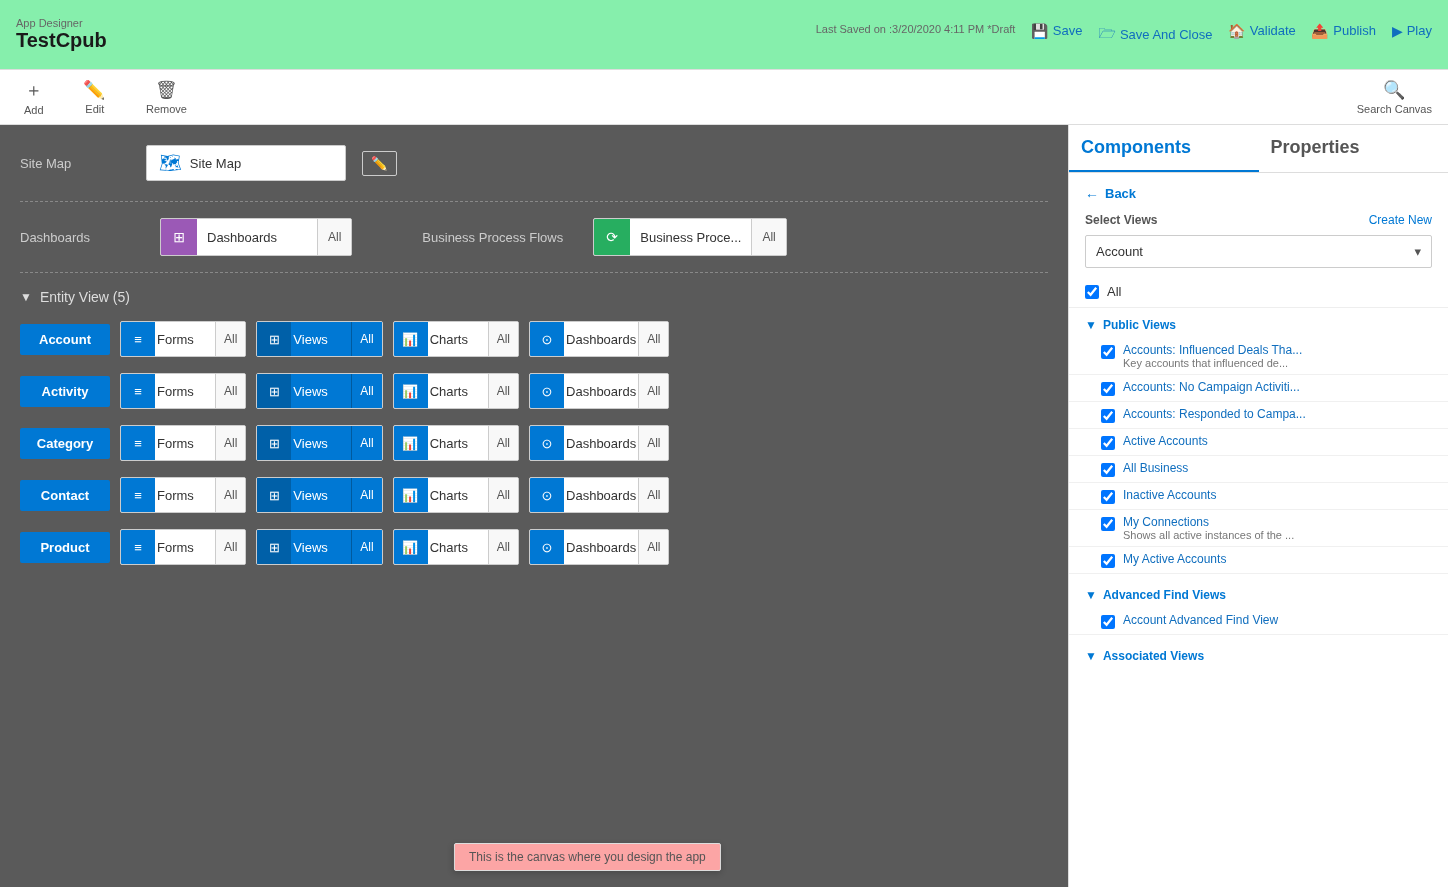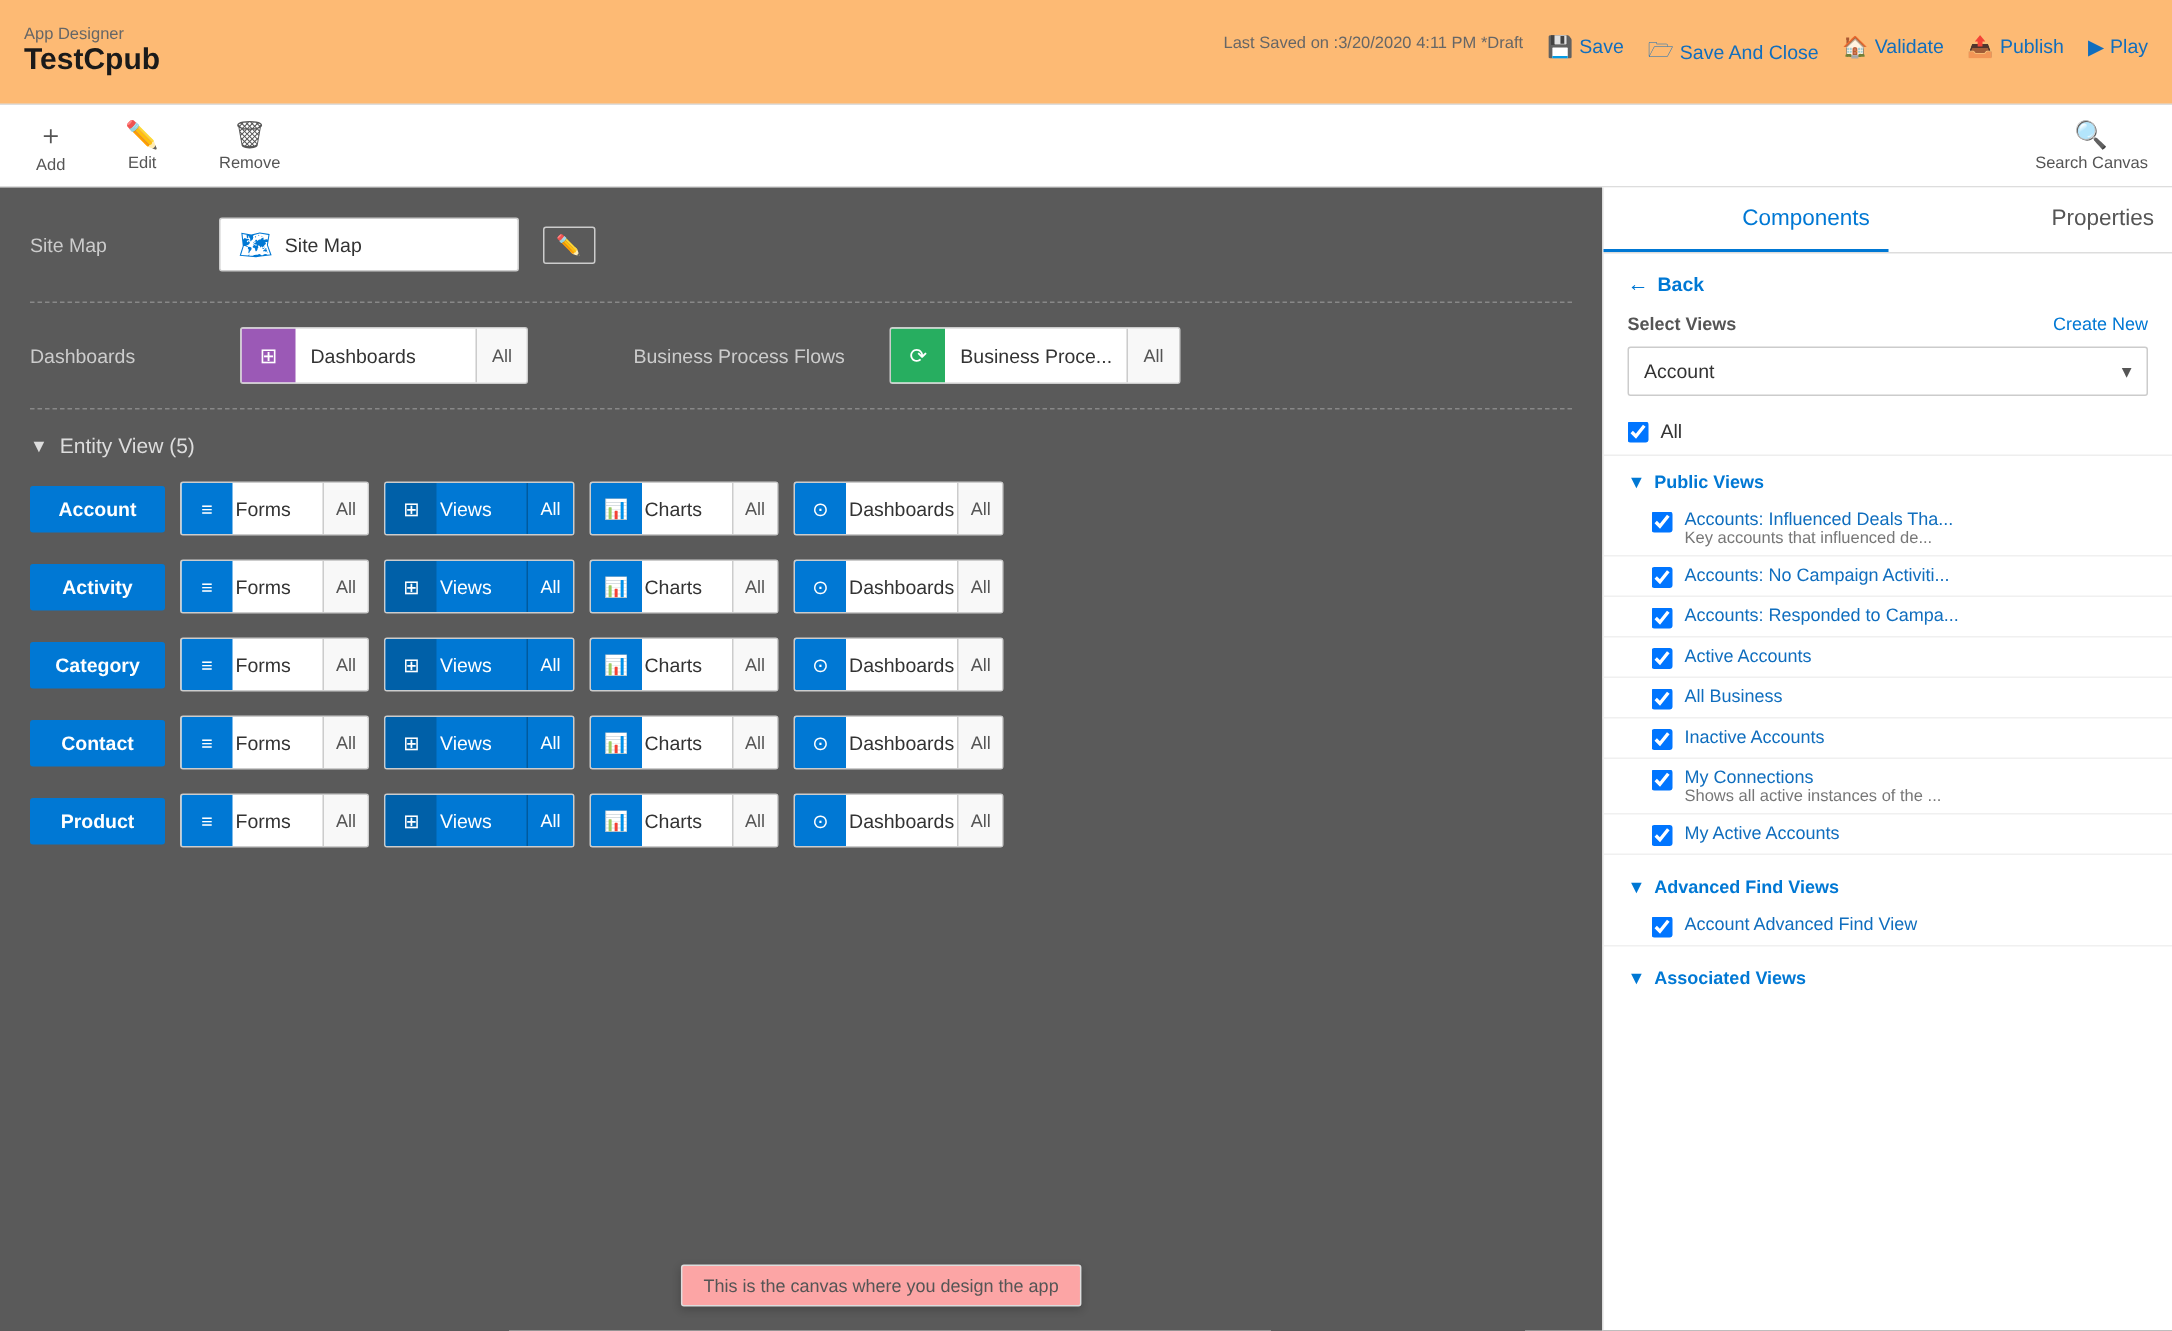--- a/index.html
+++ b/index.html
@@ -1,19 +1,19 @@
 <!DOCTYPE html>
 <html><head>
   <meta charset="utf-8">
   <style>
     * { box-sizing: border-box; margin: 0; padding: 0; font-family: 'Segoe UI', sans-serif; }
     body { background: #f3f3f3; font-size: 13px; color: #333; width: 1448px; height: 887px; overflow: hidden; }
 
     
-    .header { background: #fdba74; border-bottom: 1px solid #ddd; padding: 8px 16px; display: flex; align-items: center; justify-content: space-between; height: 70px; }
+    .header { background: #86efac; border-bottom: 1px solid #ddd; padding: 8px 16px; display: flex; align-items: center; justify-content: space-between; height: 70px; }
     .header-left .app-label { font-size: 11px; color: #666; }
     .header-left .app-name { font-size: 20px; font-weight: 600; color: #1a1a1a; }
     .header-right { display: flex; align-items: flex-start; gap: 16px; font-size: 12px; color: #555; }
     .header-right .save-info { font-size: 11px; color: #666; }
     .header-btn { display: flex; align-items: center; gap: 4px; cursor: pointer; color: #106ebe; font-size: 13px; }
     .header-btn .icon { font-size: 14px; }
 
     
     .toolbar { background: #fff; border-bottom: 1px solid #ddd; padding: 6px 16px; display: flex; align-items: center; gap: 24px; height: 55px; }
     .toolbar-item { display: flex; flex-direction: column; align-items: center; gap: 2px; cursor: pointer; color: #555; font-size: 11px; padding: 4px 8px; border-radius: 2px; }
@@ -61,21 +61,21 @@
     .views-section .entity-section-icon { background: #0060a8; }
     .views-section .entity-section-label { color: #fff; }
     .views-section .entity-section-all { background: #0078d4; color: #fff; border-left-color: #005a9e; }
 
     
     .tooltip { position: absolute; bottom: 16px; left: 50%; transform: translateX(-30%); background: #fca5a5; border: 1px solid #ddd; padding: 6px 14px; font-size: 12px; color: #555; border-radius: 2px; white-space: nowrap; box-shadow: 0 2px 6px rgba(0,0,0,0.2); }
 
     
     .right-panel { width: 380px; background: #fff; border-left: 1px solid #ddd; display: flex; flex-direction: column; flex-shrink: 0; }
     .panel-tabs { display: flex; border-bottom: 1px solid #ddd; }
-    .panel-tab { flex: 1; text-align: right; padding: 12px; font-size: 15px; font-weight: 400; cursor: pointer; color: #555; border-bottom: 2px solid transparent; }
+    .panel-tab { flex: 1; text-align: left; padding: 12px; font-size: 18px; font-weight: 700; cursor: pointer; color: #555; border-bottom: 2px solid transparent; }
     .panel-tab.active { color: #0078d4; border-bottom: 2px solid #0078d4; }
     .panel-content { flex: 1; overflow-y: auto; padding: 0; }
 
     
     .panel-back { display: flex; align-items: center; gap: 6px; padding: 12px 16px 4px; color: #0078d4; cursor: pointer; font-size: 13px; font-weight: 600; }
     .panel-back .arrow { font-size: 14px; }
 
     
     .panel-section { padding: 8px 16px; }
     .panel-section-header { display: flex; align-items: center; justify-content: space-between; margin-bottom: 8px; font-size: 12px; color: #555; font-weight: 600; }

